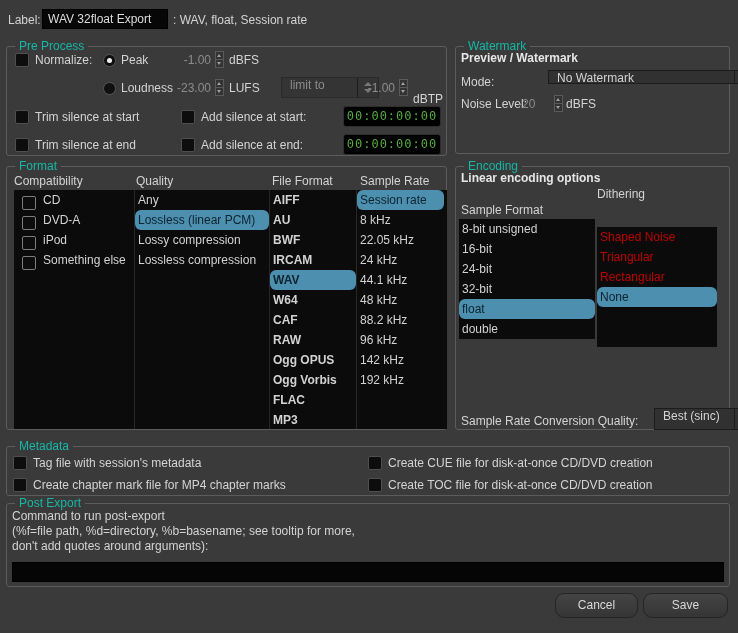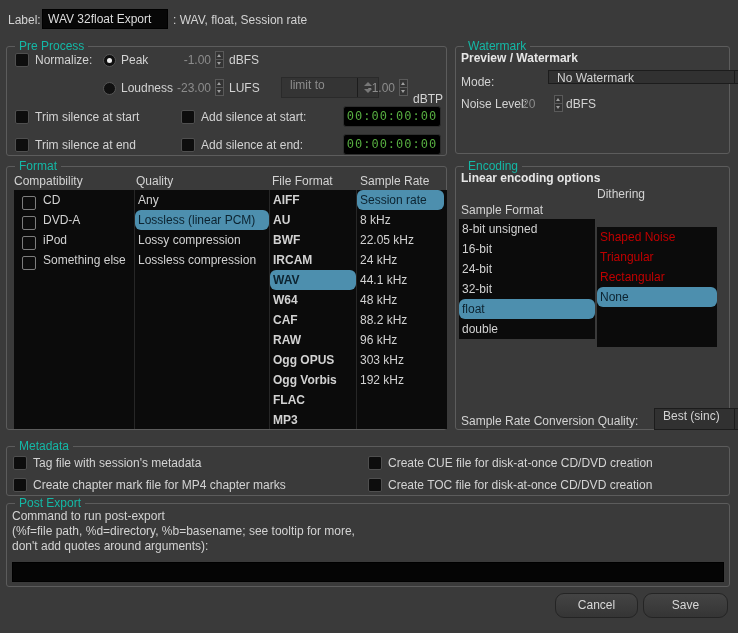--- a/index.html
+++ b/index.html
@@ -296,21 +296,21 @@
           <div class="list-item">
             <span>48 kHz</span>
           </div>
           <div class="list-item">
             <span>88.2 kHz</span>
           </div>
           <div class="list-item">
             <span>96 kHz</span>
           </div>
           <div class="list-item">
-            <span>303 kHz</span>
+            <span>142 kHz</span>
           </div>
           <div class="list-item">
             <span>192 kHz</span>
           </div>
         </div>
     </div>
   </div>
 
   <div class="group" style="left:455px; top:166px; width:275px; height:264px;">
     <span class="legend">Encoding</span>

